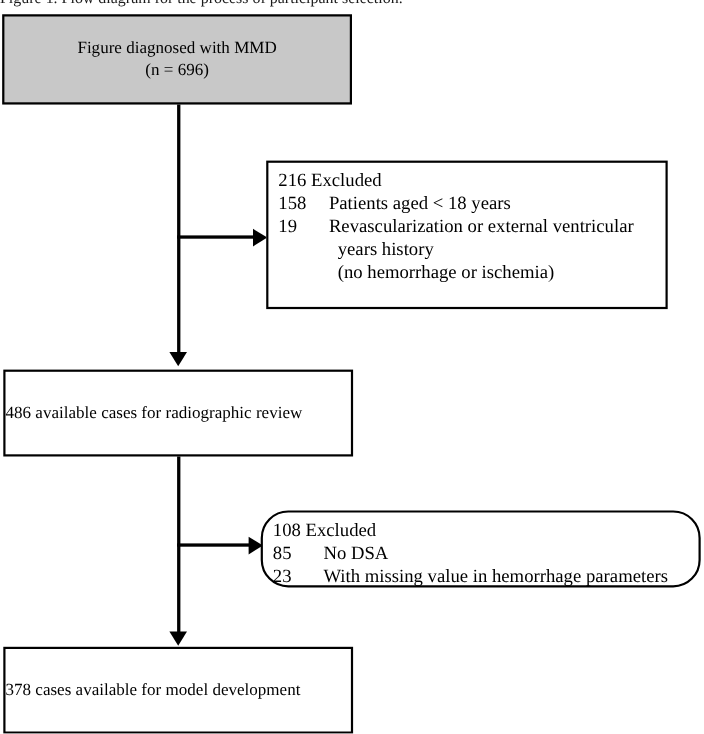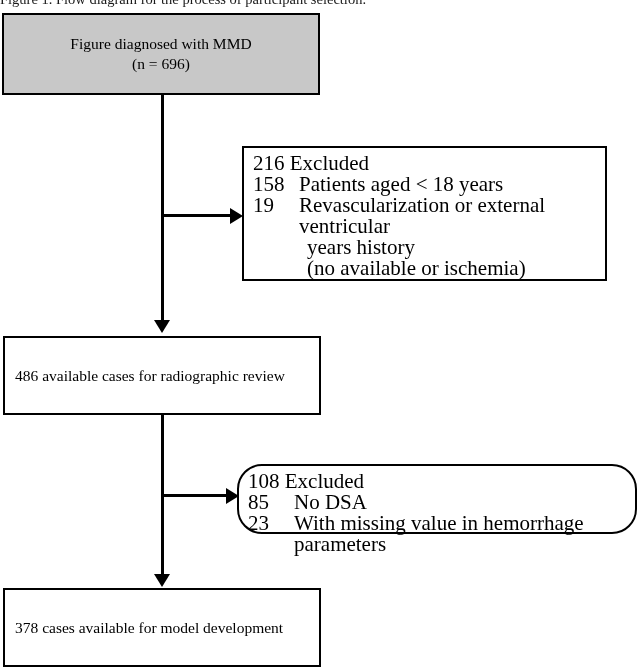--- a/index.html
+++ b/index.html
@@ -57,27 +57,26 @@
   }
 
   .line1, .line2 {
     font-size: 15.5px;
     line-height: 20px;
   }
 
   .boxtext {
     font-size: 15.5px;
     line-height: 20px;
-    padding-left: 10px;
   }
 
   
   .excl {
     padding: 5px 6px 5px 9px;
-    font-size: 21px;
+    font-size: 17px;
     line-height: 21px;
   }
   .excl-head {
     white-space: nowrap;
   }
   .excl-row {
     display: flex;
     align-items: flex-start;
   }
   .excl-num {
@@ -150,21 +149,21 @@
         <span class="excl-num">158</span>
         <span class="excl-txt">Patients aged &lt; 18 years</span>
       </div>
 
       <div class="excl-row">
         <span class="excl-num">19</span>
         <span class="excl-txt">Revascularization or external ventricular</span>
       </div>
       <div class="excl-cont">years history</div>
 
-      <div class="excl-cont">(no available or ischemia)</div>
+      <div class="excl-cont">(no hemorrhage or ischemia)</div>
     </div>
   </div>
 
   <div class="box box-left" style="left:3px; top:336px; width:318px; height:79px;">
     <div class="boxtext">486 available cases for radiographic review</div>
   </div>
 
   <div class="vline" style="left:161px; top:415px; height:161px;"></div>
   <div class="arrow-down" style="left:154px; top:574px;"></div>
 

